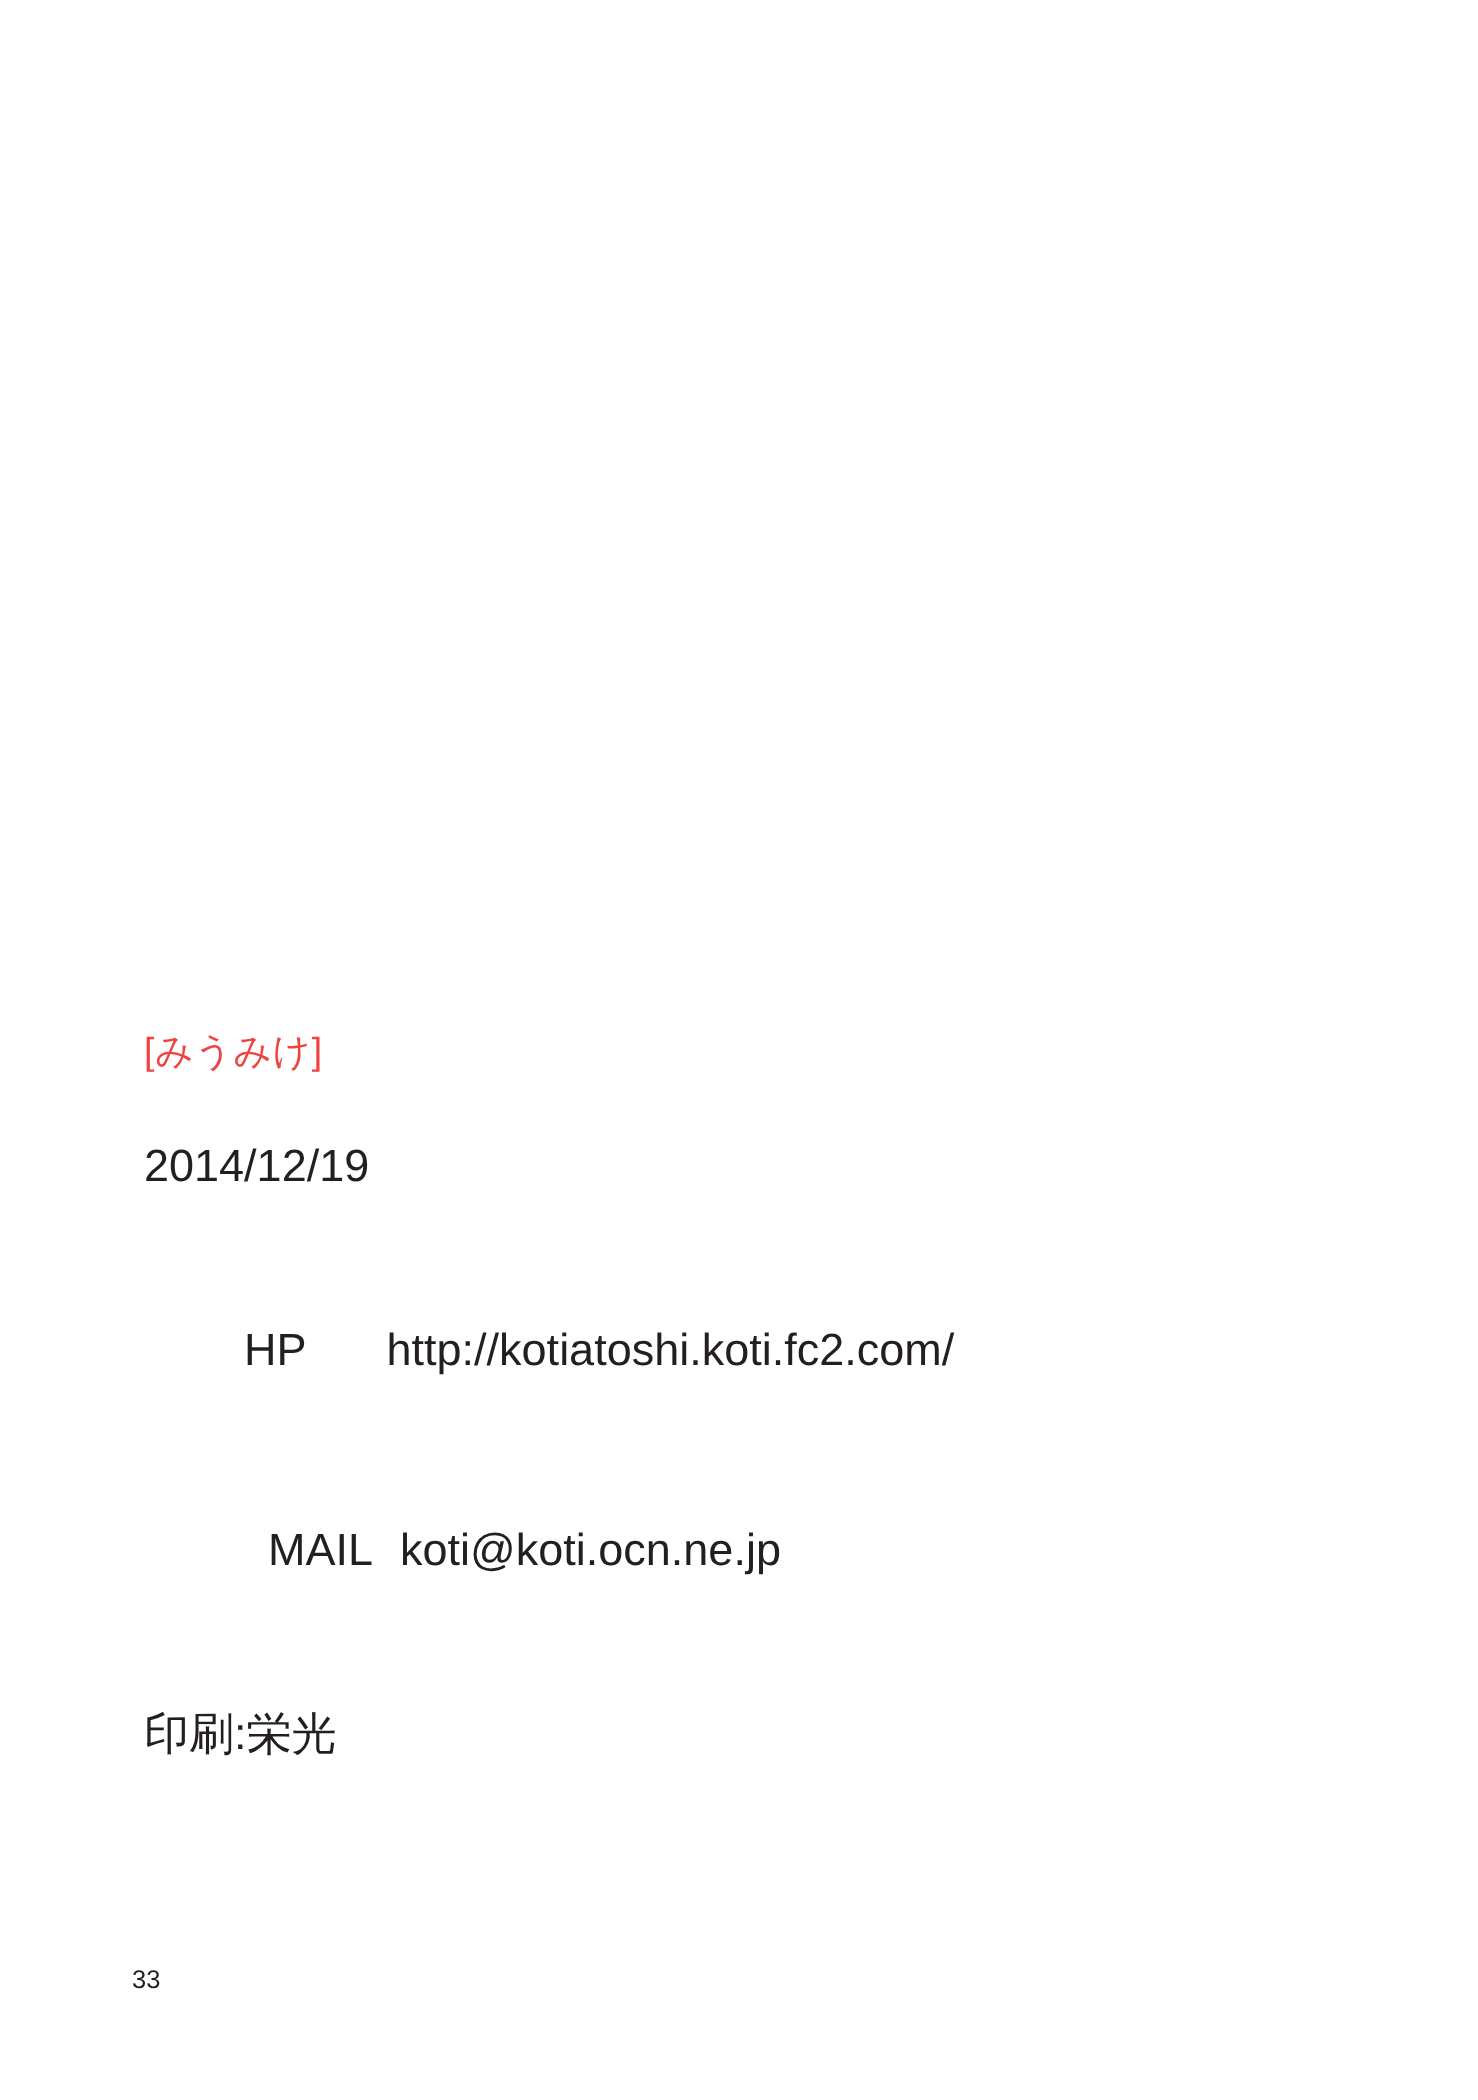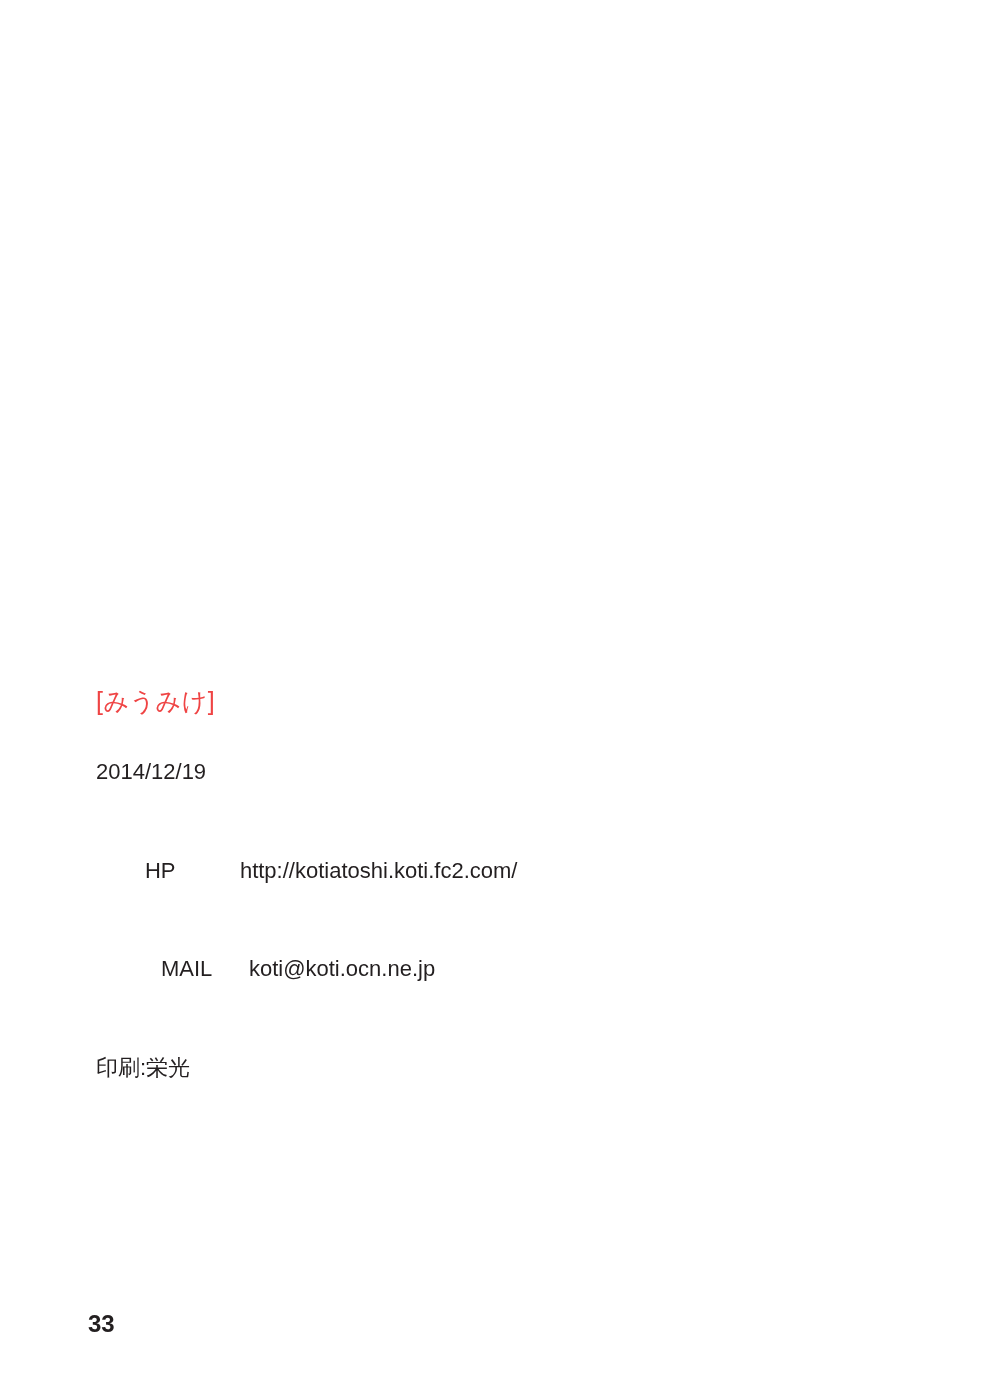--- a/index.html
+++ b/index.html
@@ -30,41 +30,41 @@
     font-size: 25px;
     line-height: 1.2;
     letter-spacing: 0.5px;
     margin: 0 0 40px 0;
     color: #ef4444;
   }
   .block {
     margin: 0 0 34px 0;
   }
   .row {
-    font-size: 22px;
+    font-size: 30px;
     line-height: 1.48;
     color: #231f20;
     white-space: pre;
   }
   .row .label {
     display: inline-block;
   }
   .lbl-hp { width: 95px; }
   .lbl-mail { width: 88px; margin-left: 16px; }
   .lbl-tw { width: 110px; }
   .lbl-px { width: 110px; }
   .print-block {
     margin: 0 0 52px 0;
   }
   .page-number {
     position: absolute;
     left: 88px;
     top: 1310px;
-    font-size: 24px;
-    font-weight: bold;
+    font-size: 17px;
+    font-weight: normal;
     color: #231f20;
   }
 </style>
 </head>
 <body>
 
 <div class="page">
 
   <div class="colophon">
 

